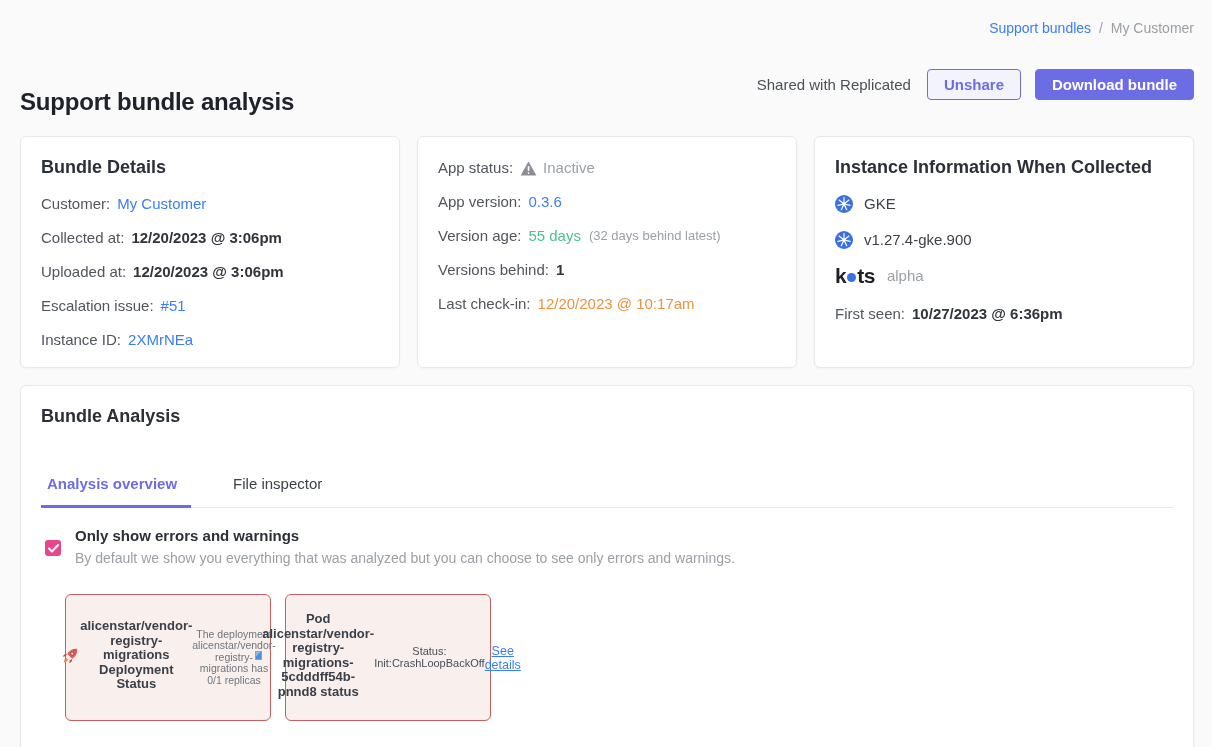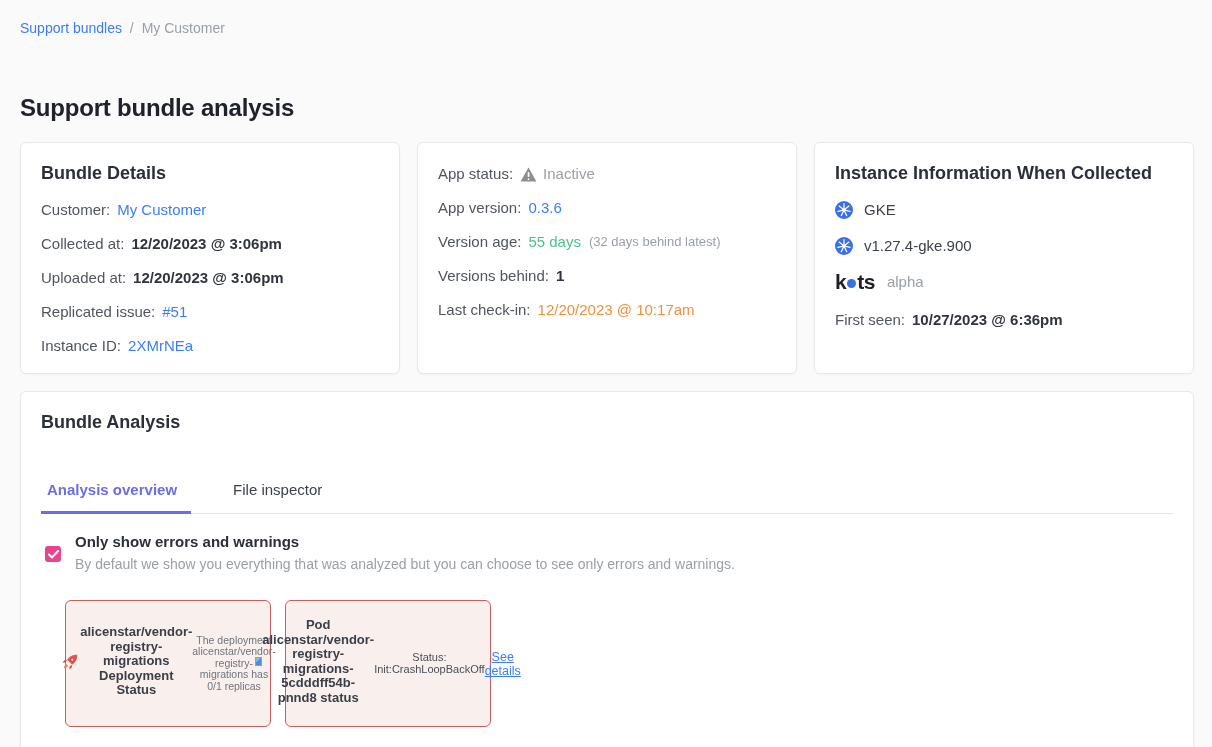--- a/index.html
+++ b/index.html
@@ -6,21 +6,21 @@
   html, body { width: 1212px; height: 747px; }
   body {
     font-family: "Liberation Sans", "DejaVu Sans", sans-serif;
     background: #fafafa;
     color: #323743;
     overflow: hidden;
   }
   .page { width: 1212px; height: 747px; padding: 20px 18px 0 20px; }
 
   
-  .breadcrumb { font-size: 14px; margin-bottom: 22px; }
+  .breadcrumb { font-size: 14px; margin-bottom: 16px; text-align: right; }
   .breadcrumb a { color: #3b7df6; text-decoration: none; font-weight: 500; cursor: pointer; }
   .breadcrumb .sep, .breadcrumb .current { color: #9aa0a6; }
   .breadcrumb .sep { margin: 0 4px; }
 
   
   .header-row { display: flex; align-items: center; justify-content: space-between; margin-bottom: 20px; }
   h1.page-title { font-size: 24px; font-weight: 700; color: #20222b; letter-spacing: -0.2px; margin-top: 36px; }
   .header-actions { display: flex; align-items: center; gap: 14px; }
   .shared-text { font-size: 15px; color: #4b5058; margin-right: 2px; }
   .btn { font-family: inherit; font-size: 15px; font-weight: 700; border-radius: 4px; padding: 6px 16px; cursor: pointer; line-height: 17px; }
@@ -92,40 +92,45 @@
 <div class="page">
 
   <div class="breadcrumb">
     <a>Support bundles</a>
     <span class="sep">/</span>
     <span class="current">My Customer</span>
   </div>
 
   <div class="header-row">
     <h1 class="page-title">Support bundle analysis</h1>
+    <div class="header-actions">
+      <span class="shared-text">Shared with Replicated</span>
+      <button class="btn outline">Unshare</button>
+      <button class="btn solid">Download bundle</button>
+    </div>
   </div>
 
   <div class="cards-row">
 
     <div class="card">
       <h2>Bundle Details</h2>
       <div class="row">
         <span class="lbl">Customer:</span>
         <a class="link">My Customer</a>
       </div>
       <div class="row">
         <span class="lbl">Collected at:</span>
         <span class="strong">12/20/2023 @ 3:06pm</span>
       </div>
       <div class="row">
         <span class="lbl">Uploaded at:</span>
         <span class="strong">12/20/2023 @ 3:06pm</span>
       </div>
       <div class="row">
-        <span class="lbl">Replicated issue:</span>
+        <span class="lbl">Escalation issue:</span>
         <a class="link">#51</a>
       </div>
       <div class="row">
         <span class="lbl">Instance ID:</span>
         <a class="link">2XMrNEa</a>
       </div>
     </div>
 
     <div class="card">
       <div class="row">

